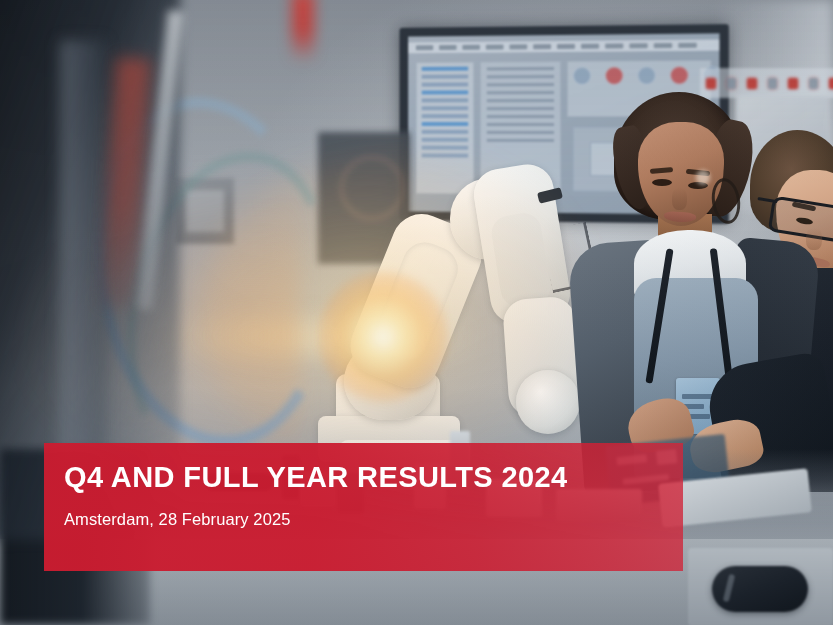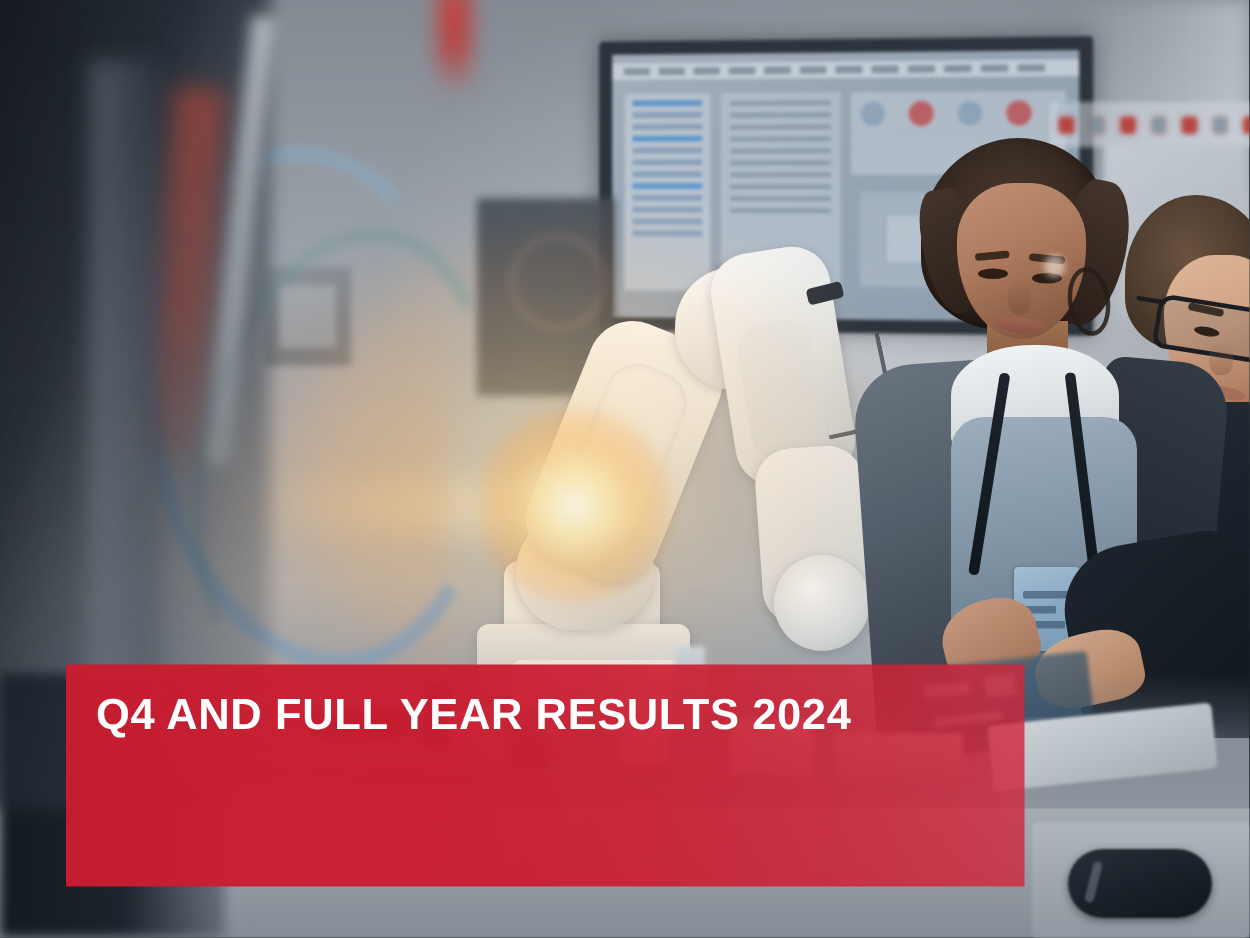--- a/index.html
+++ b/index.html
@@ -671,21 +671,21 @@
       linear-gradient(180deg, rgba(40,54,70,0.10) 0%, rgba(40,54,70,0.0) 30%, rgba(30,42,56,0.06) 72%, rgba(24,34,46,0.18) 100%);
     pointer-events: none;
   }
 
   
   .banner {
     position: absolute;
     left: 44px;
     top: 443px;
     width: 639px;
-    height: 148px;
+    height: 128px;
     background: linear-gradient(90deg,
         rgba(202,28,48,0.97) 0%,
         rgba(202,28,48,0.96) 42%,
         rgba(203,30,50,0.90) 68%,
         rgba(206,34,54,0.84) 88%,
         rgba(208,38,58,0.80) 100%);
     box-sizing: border-box;
     padding: 19px 0 0 20px;
   }
   .banner-title {
@@ -875,15 +875,16 @@
     <div class="fg-left"></div>
     <div class="fg-left-bar"></div>
     <div class="fg-red-tube"></div>
     <div class="fg-white-tube"></div>
 
     <div class="photo-grade"></div>
   </div>
 
   <div class="banner">
     <h1 class="banner-title">Q4 AND FULL YEAR RESULTS 2024</h1>
+    <p class="banner-subtitle">Amsterdam, 28 February 2025</p>
   </div>
 
 </div>
 
 </body></html>

